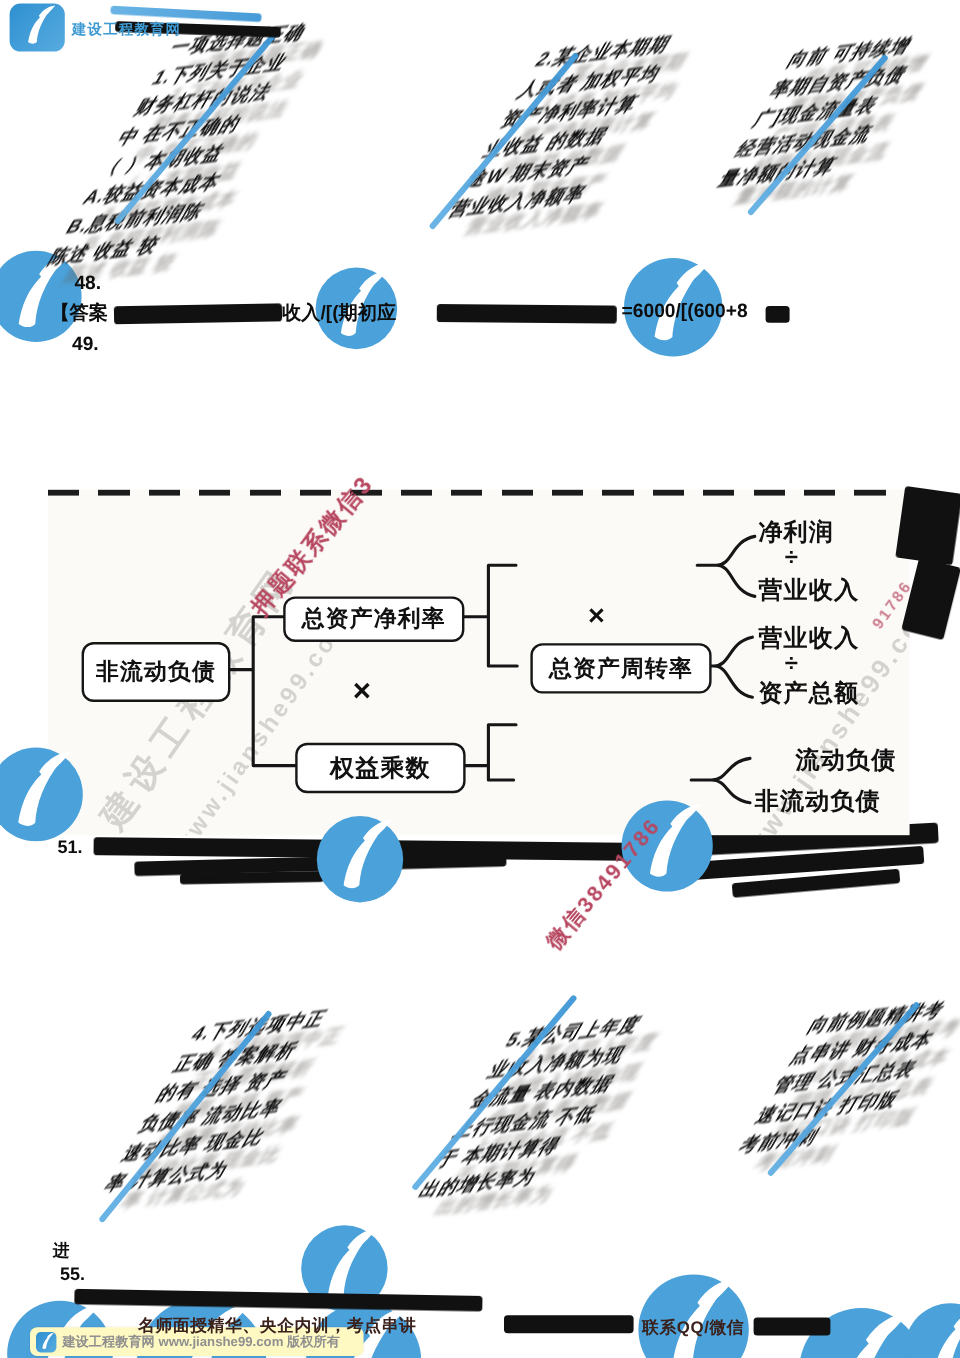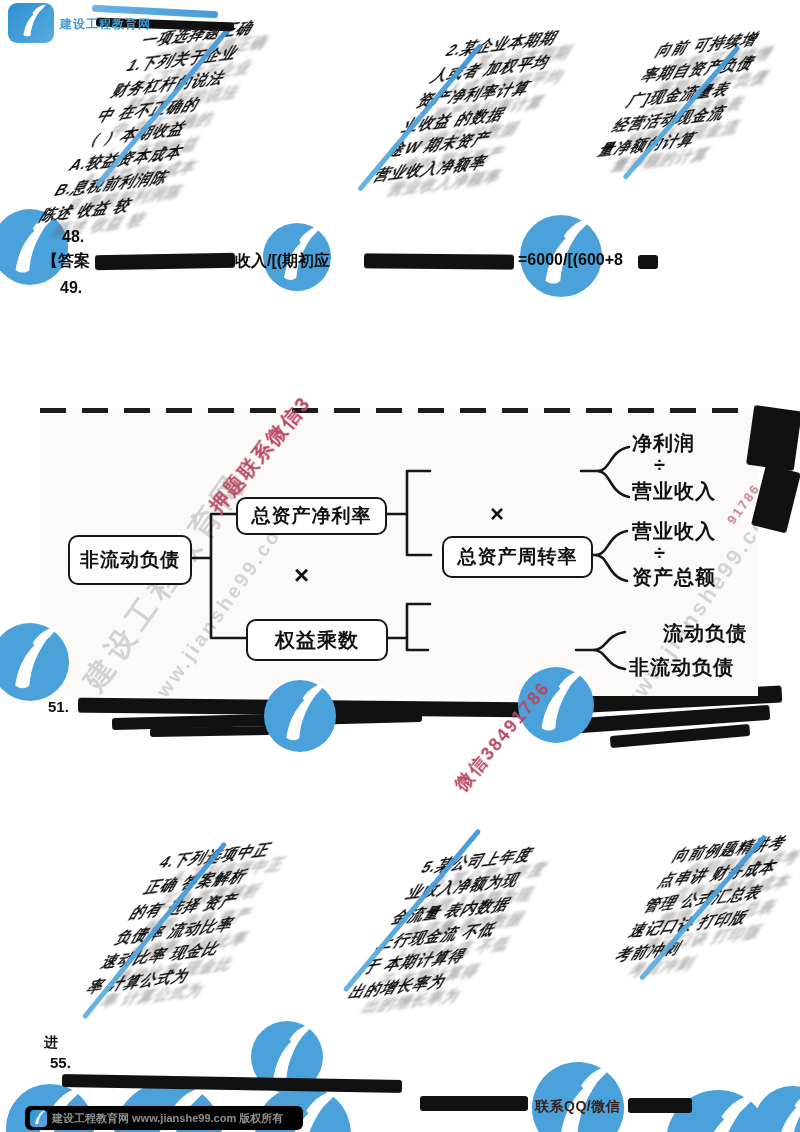--- a/index.html
+++ b/index.html
@@ -35,21 +35,21 @@
       font-size:20px;letter-spacing:1px;z-index:3;white-space:nowrap;}
   .leaf{position:absolute;font-weight:700;color:#111;font-size:20px;letter-spacing:1px;
       z-index:3;white-space:nowrap;}
   .op{position:absolute;font-weight:700;color:#111;z-index:3;}
   #connectors{position:absolute;left:0;top:0;z-index:2;}
   .wm-gray{position:absolute;color:rgba(152,147,141,0.38);font-weight:700;white-space:nowrap;
       transform-origin:left bottom;z-index:1;letter-spacing:7px;}
   .wm-red{position:absolute;color:#b74760;font-weight:700;white-space:nowrap;
       transform-origin:left bottom;z-index:5;filter:blur(0.3px);letter-spacing:2px;}
   
-  #footer-bar{position:absolute;left:25px;top:1106px;width:278px;height:24px;background:#000000;
+  #footer-bar{position:absolute;left:25px;top:1106px;width:278px;height:24px;background:#fef9c3;
       border-radius:6px;display:flex;align-items:center;gap:5px;padding-left:5px;z-index:8;
       box-sizing:border-box;box-shadow:0 0 0 1px rgba(0,0,0,0.03);}
   #footer-bar .flogo{width:17px;height:17px;border-radius:4px;flex:0 0 17px;
       background:linear-gradient(135deg,#2e8fd0,#58ace0);overflow:hidden;}
   #footer-bar .flogo svg{width:100%;height:100%;display:block;transform:rotate(-6deg);}
   #footer-bar .ctext{font-size:11px;font-weight:700;color:#8f8f8f;white-space:nowrap;}
   .promo{position:absolute;font-size:14px;font-weight:700;color:#3a211c;z-index:9;
       filter:blur(0.35px);white-space:nowrap;letter-spacing:0.5px;}
 </style>
 </head>
@@ -261,20 +261,21 @@
   <div class="blue-line" style="left:42px;top:928px;width:225px;transform:rotate(-51deg);"></div>
   <div class="blue-line" style="left:307px;top:908px;width:210px;transform:rotate(-50deg);"></div>
   <div class="blue-line" style="left:608px;top:905px;width:190px;transform:rotate(-49deg);"></div>
 
   <div class="frag" style="left:44px;top:1034px;font-size:14px;">进</div>
   <div class="frag" style="left:50px;top:1054px;font-size:15px;">55.</div>
   <div class="smear" style="left:62px;top:1077px;width:340px;height:13px;transform:rotate(1deg);"></div>
 
   <div class="smear" style="left:420px;top:1096px;width:108px;height:15px;z-index:9;"></div>
   <div class="smear" style="left:628px;top:1098px;width:64px;height:15px;z-index:9;"></div>
+  <div class="promo" style="left:115px;top:1096px;">名师面授精华、央企内训，考点串讲</div>
   <div class="promo" style="left:535px;top:1098px;">联系QQ/微信</div>
   <div id="footer-bar">
     <div class="flogo">
       <svg viewBox="0 0 100 100">
         <path d="M28,78 C36,48 52,28 82,15 C60,38 50,58 46,80 C40,85 32,82 28,78 Z" fill="#fff"></path>
         <path d="M56,26 C66,14 78,8 92,8 C82,19 70,27 60,33 Z" fill="#fff"></path>
       </svg>
     </div>
     <div class="ctext">建设工程教育网 www.jianshe99.com 版权所有</div>
   </div>

